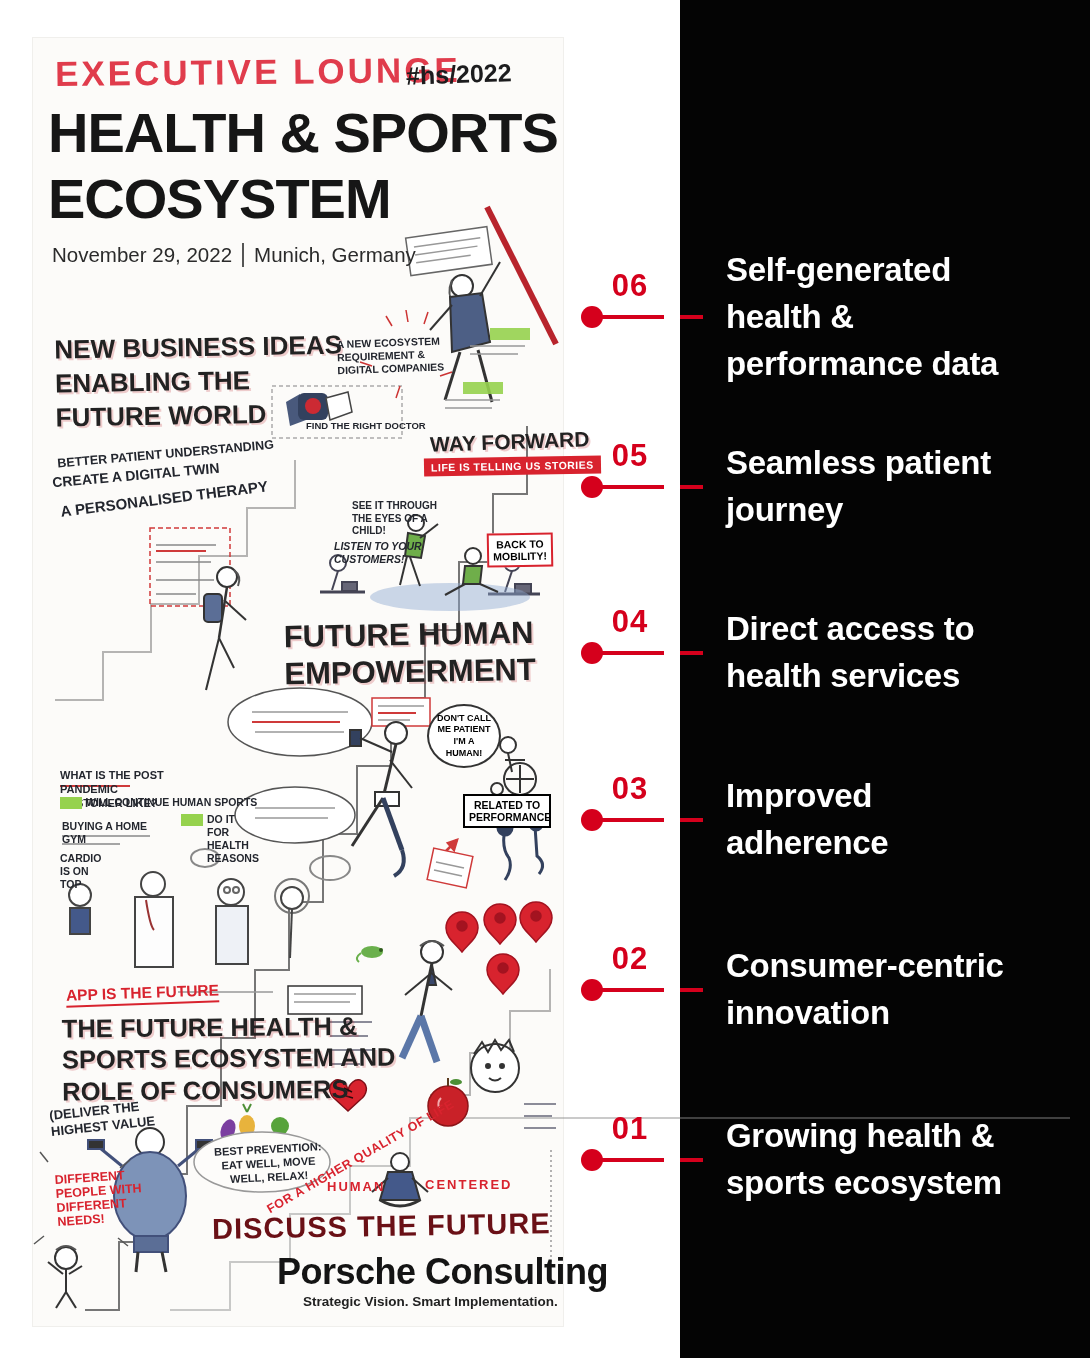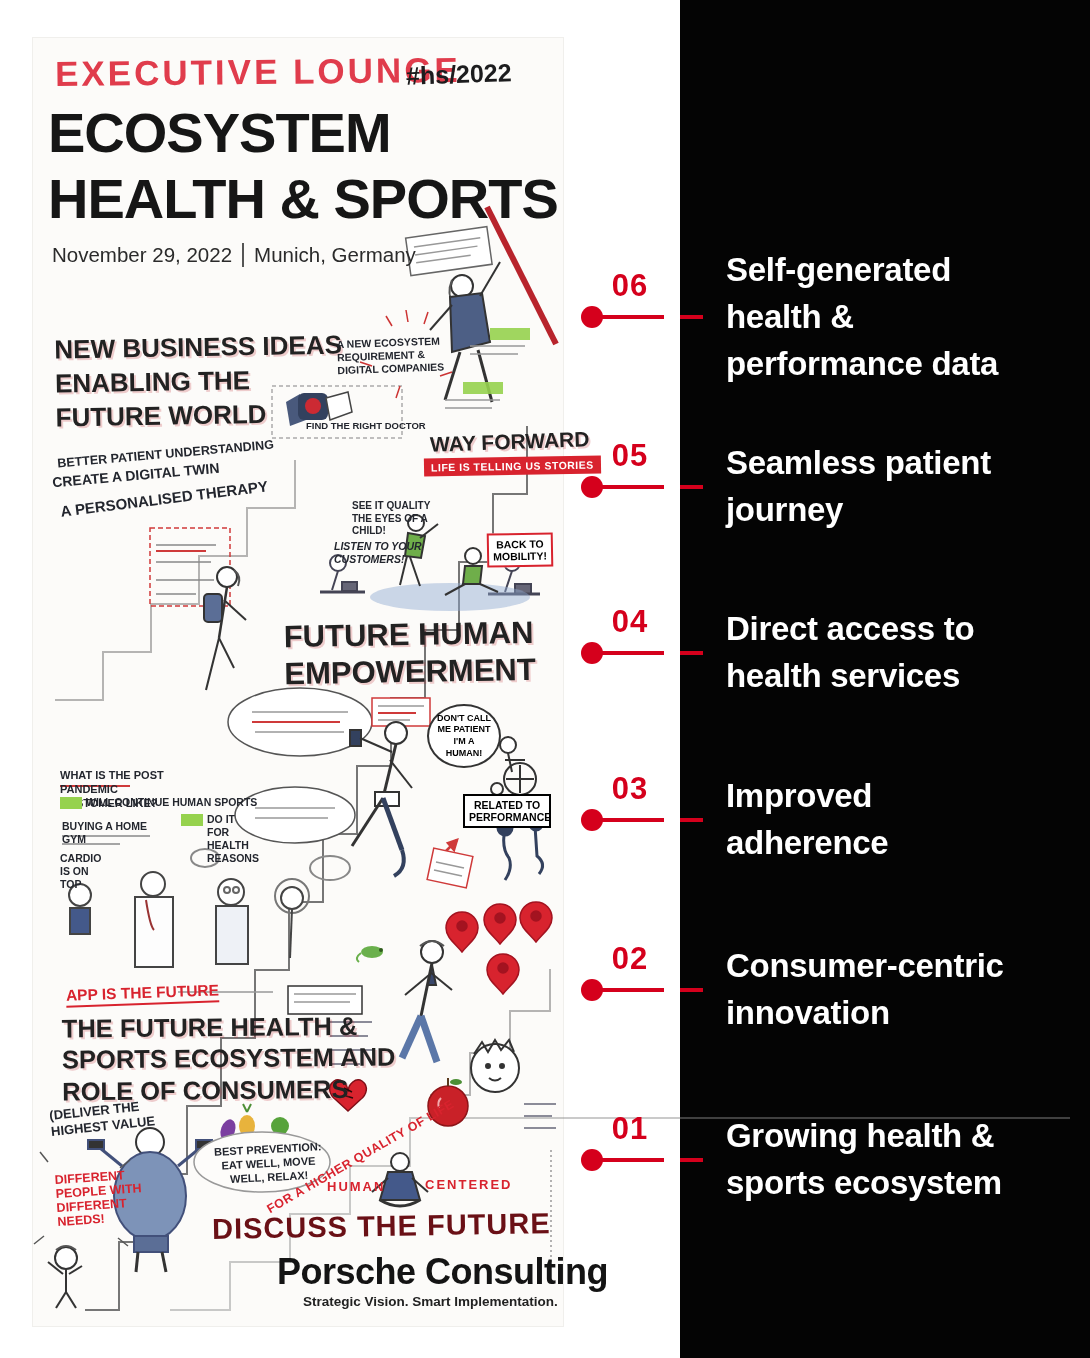--- a/index.html
+++ b/index.html
@@ -369,22 +369,22 @@
     <line x1="62" y1="836" x2="150" y2="836" stroke="#888" stroke-width="1.5"></line>
     <line x1="62" y1="844" x2="120" y2="844" stroke="#888" stroke-width="1.5"></line>
     <line x1="60" y1="786" x2="130" y2="786" stroke="#cf3a3a" stroke-width="2"></line>
 
     <line x1="551" y1="1150" x2="551" y2="1268" stroke="#999" stroke-width="1.5" stroke-dasharray="2 3"></line>
   </svg>
 
   <div class="lbl eyebrow">EXECUTIVE LOUNGE</div>
   <div class="lbl hashtag">#hs/2022</div>
   <div class="lbl title">
+    <div>HEALTH &amp; SPORTS</div>
     <div>ECOSYSTEM</div>
-    <div>HEALTH &amp; SPORTS</div>
   </div>
   <div class="lbl dateline">
     <span>November 29, 2022</span>
     <span class="sep"></span>
     <span>Munich, Germany</span>
   </div>
 
   <div class="lbl marker h-newbiz">
     <div>NEW BUSINESS IDEAS</div>
     <div>ENABLING THE</div>
@@ -401,21 +401,21 @@
     <div>ROLE OF CONSUMERS</div>
   </div>
   <div class="lbl h-discuss">DISCUSS THE FUTURE</div>
 
   <div class="lbl note n-better">BETTER PATIENT UNDERSTANDING</div>
   <div class="lbl note n-twin">CREATE A DIGITAL TWIN</div>
   <div class="lbl note n-therapy">A PERSONALISED THERAPY</div>
   <div class="lbl note n-ecoreq">A NEW ECOSYSTEM REQUIREMENT &amp; DIGITAL COMPANIES</div>
   <div class="lbl note n-doctor">FIND THE RIGHT DOCTOR</div>
   <div class="banner-stories">LIFE IS TELLING US STORIES</div>
-  <div class="lbl note n-eyes">SEE IT QUALITY THE EYES OF A CHILD!</div>
+  <div class="lbl note n-eyes">SEE IT THROUGH THE EYES OF A CHILD!</div>
   <div class="lbl note n-listen">LISTEN TO YOUR CUSTOMERS!</div>
   <div class="box-mobility">BACK TO MOBILITY!</div>
   <div class="bubble-dontcall">DON'T CALL ME PATIENT I'M A HUMAN!</div>
   <div class="box-related">RELATED TO PERFORMANCE</div>
   <div class="lbl note n-pandemic">WHAT IS THE POST PANDEMIC CUSTOMER LIKE?</div>
   <div class="lbl chiprow r-sports">
     <div class="chip"></div>
     <span>WILL CONTINUE HUMAN SPORTS</span>
   </div>
   <div class="lbl note n-gym">BUYING A HOME GYM</div>

